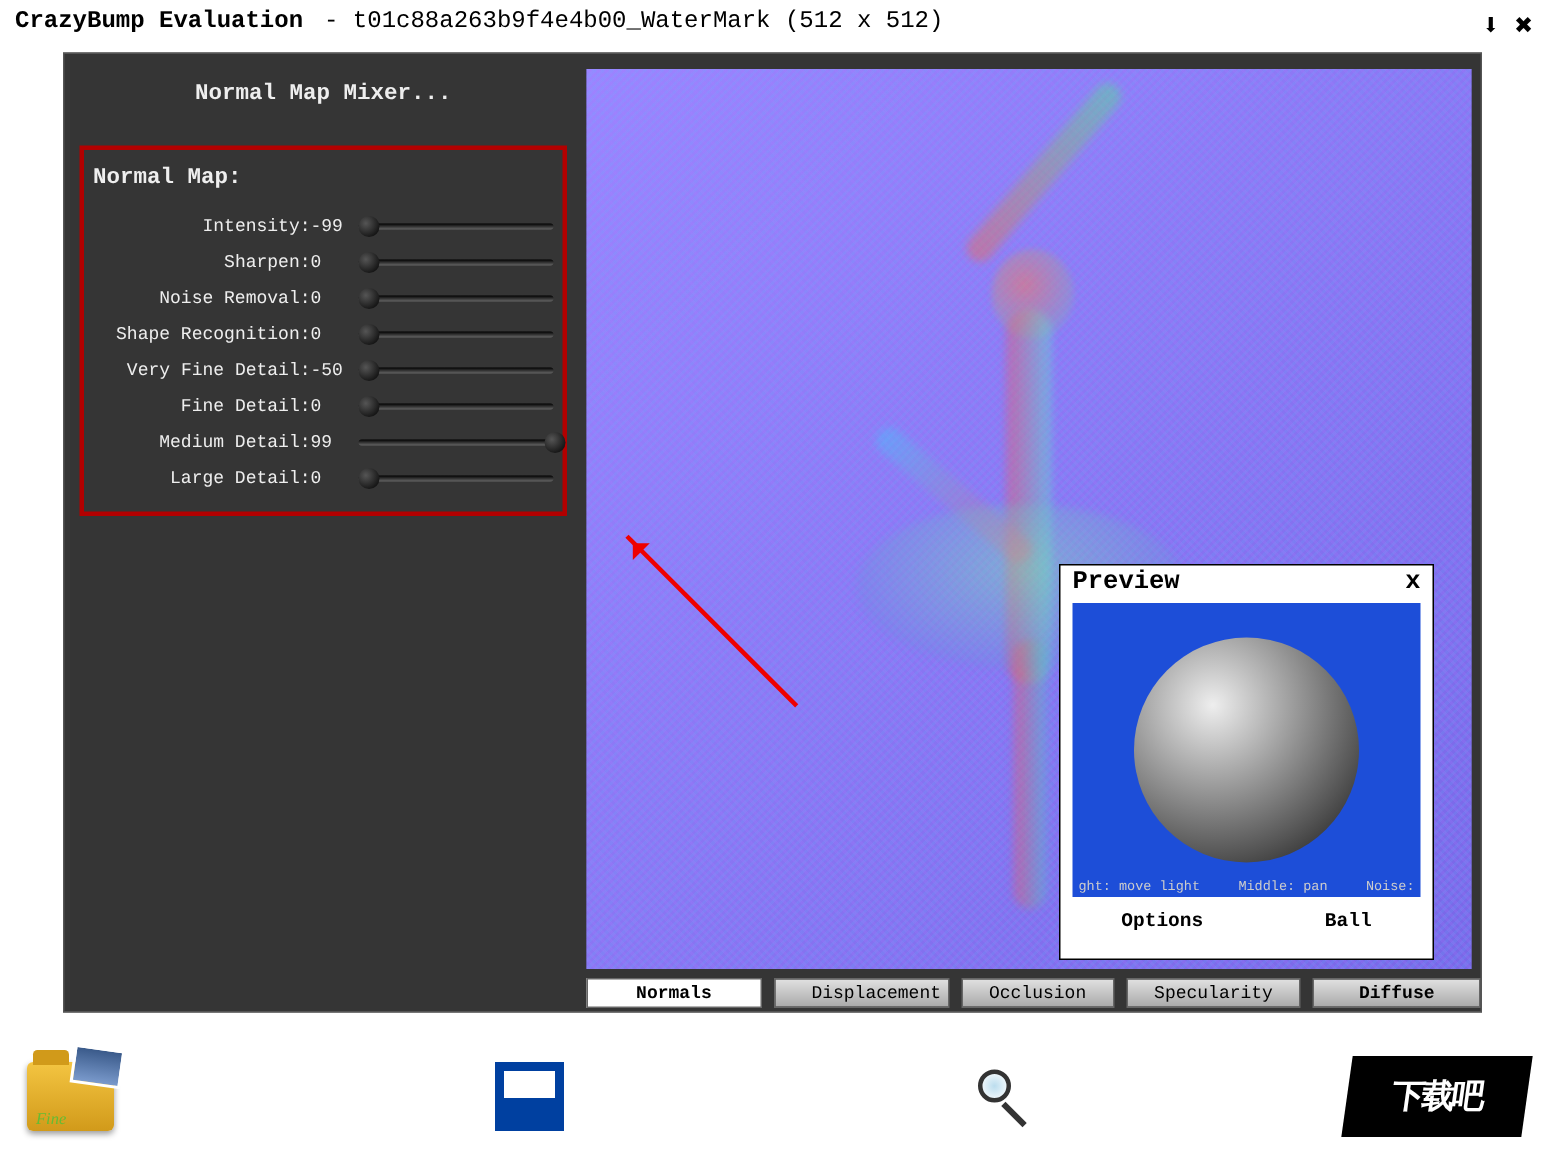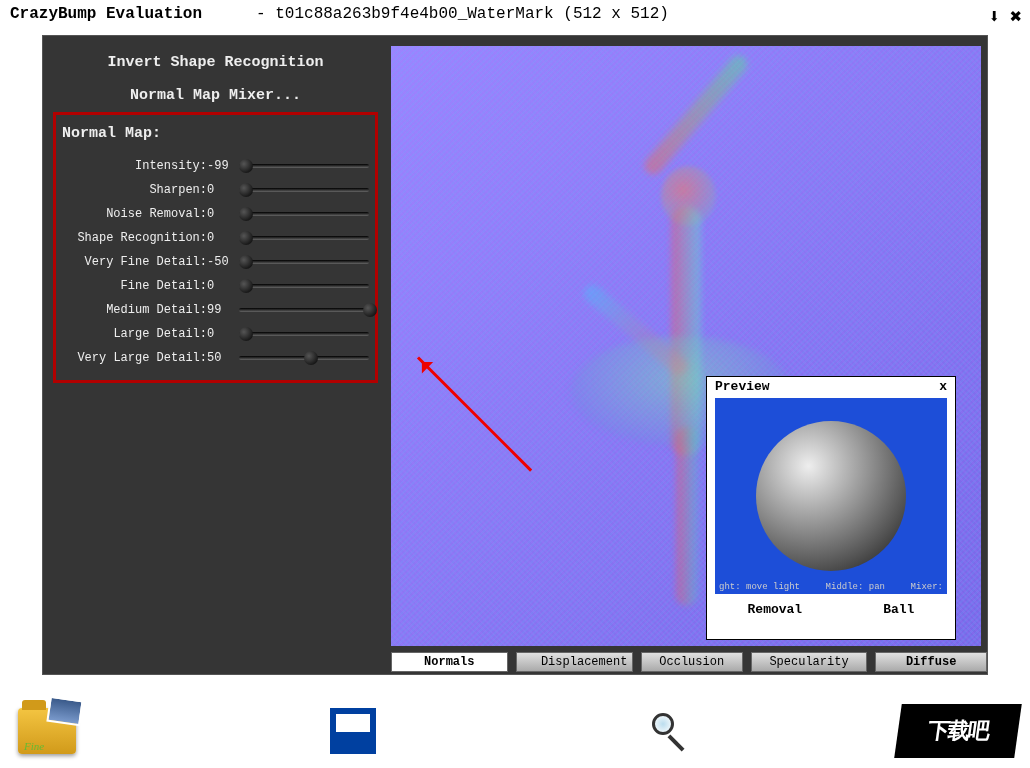--- a/index.html
+++ b/index.html
@@ -1,33 +1,33 @@
 <!DOCTYPE html>
 <html><head>
 <meta charset="utf-8">
 <style>
 * { box-sizing: border-box; margin: 0; padding: 0; }
 body { font-family: "Courier New", monospace; background: #fff; width: 1030px; height: 768px; overflow: hidden; position: relative; }
 
 
-.title-bar { height: 28px; display: flex; align-items: center; padding: 0 10px; font-size: 16px; font-weight: bold; color: #000; gap: 40px; }
+.title-bar { height: 28px; display: flex; align-items: center; padding: 0 10px; font-size: 16px; font-weight: bold; color: #000; }
 .title-bar .title1 { margin-right: 14px; }
 .title-bar .title2 { font-weight: normal; }
 .title-bar-icons { position: absolute; right: 8px; top: 4px; display: flex; gap: 10px; align-items: center; }
 .tb-icon { font-size: 20px; cursor: pointer; font-weight: bold; }
 
 
 .main-area { position: absolute; top: 35px; left: 42px; width: 946px; height: 640px; background: #353535; border: 1px solid #555; }
 
 
 .left-panel { position: absolute; left: 0; top: 0; width: 345px; height: 100%; padding: 10px; color: #eee; }
 .link-btn { text-align: center; font-size: 15px; font-family: "Courier New", monospace; font-weight: bold; padding: 8px 0; cursor: pointer; }
 
 
-.normal-map-box { border: 3px solid #b20000; padding: 10px 6px 10px 6px; }
+.normal-map-box { border: 3px solid #b20000; margin-top: 18px; padding: 10px 6px 10px 6px; }
 .normal-map-box .section-title { font-size: 15px; font-weight: bold; margin-bottom: 12px; }
 .slider-row { display: flex; align-items: center; height: 24px; }
 .slider-label { width: 145px; text-align: right; font-size: 12px; font-family: "Courier New", monospace; }
 .slider-value { width: 28px; text-align: left; font-size: 12px; font-family: "Courier New", monospace; }
 .slider-track { flex: 1; height: 4px; background: linear-gradient(#000, #666); border-radius: 2px; position: relative; margin-left: 4px; cursor: pointer; }
 .slider-knob { position: absolute; top: -5px; width: 14px; height: 14px; background: radial-gradient(circle at 35% 35%, #555, #000); border-radius: 50%; cursor: grab; }
 
 
 .viewport { position: absolute; left: 348px; top: 10px; width: 590px; height: 600px; background: #8a7aff; overflow: hidden; }
 .nm-bg { position: absolute; inset: 0; background:
@@ -48,21 +48,21 @@
 .arrow::before { content:""; position:absolute; left:-2px; top:-6px; border:8px solid transparent; border-right-color:#e00; }
 
 
 .tabs { position: absolute; left: 348px; bottom: 2px; width: 596px; display: flex; gap: 8px; height: 20px; }
 .tab { background: linear-gradient(#e0e0e0, #aaa); border: 1px solid #666; font-size: 12px; font-family: "Courier New", monospace; display:flex; align-items:center; justify-content:center; cursor:pointer; }
 .tab.selected { background: #fff; font-weight: bold; }
 .tab:nth-child(1){width:120px;} .tab:nth-child(2){width:120px;padding-left:20px;} .tab:nth-child(3){width:105px;} .tab:nth-child(4){width:120px;} .tab:nth-child(5){width:115px;font-weight:bold;}
 
 
 .preview { position:absolute; left:706px; top:376px; width:250px; height:264px; background:#fff; border:1px solid #000; z-index:10;}
-.preview-title { display:flex; justify-content:space-between; padding:2px 8px; font-weight:bold; font-size:13px;}
+.preview-title { display:flex; justify-content:space-between; padding:2px 8px; font-weight:bold; font-size:17px;}
 .preview-body { background:#1d4ed8; margin:2px 8px; height:196px; position:relative; display:flex; align-items:center; justify-content:center;}
 .ball3d { width:150px; height:150px; border-radius:50%; background:radial-gradient(circle at 35% 30%, #eee, #555 70%, #111); position:relative;}
 .preview-hints { position:absolute; bottom:2px; left:4px; right:4px; color:#ccc; font-size:9px; display:flex; justify-content:space-between;}
 .preview-footer { display:flex; justify-content:space-around; padding:6px 0; font-size:13px; font-weight:bold;}
 
 
 .bottom-bar { position:absolute; left:0; bottom:6px; width:1030px; height:62px; display:flex; align-items:center; }
 .bb-open { position:absolute; left:18px; }
 .bb-save { position:absolute; left:330px; }
 .bb-zoom { position:absolute; left:650px; }
@@ -88,21 +88,20 @@
   <span class="title2">- t01c88a263b9f4e4b00_WaterMark (512 x 512)</span>
 </div>
 <div class="title-bar-icons">
   <span class="tb-icon">⬇</span>
   <span class="tb-icon">✖</span>
 </div>
 
 <div class="main-area">
 
   <div class="left-panel">
-    <div class="link-btn">Invert Shape Recognition</div>
     <div class="link-btn">Normal Map Mixer...</div>
 
     <div class="normal-map-box">
       <div class="section-title">Normal Map:</div>
       <div id="sliders-container">
           <div class="slider-row">
             <span class="slider-label">Intensity:</span>
             <span class="slider-value">-99</span>
             <div class="slider-track">
               <div class="slider-knob" style="left:0%"></div>
@@ -148,27 +147,20 @@
             <span class="slider-value">99</span>
             <div class="slider-track">
               <div class="slider-knob" style="left:95%"></div>
             </div>
           </div>
           <div class="slider-row">
             <span class="slider-label">Large Detail:</span>
             <span class="slider-value">0</span>
             <div class="slider-track">
               <div class="slider-knob" style="left:0%"></div>
-            </div>
-          </div>
-          <div class="slider-row">
-            <span class="slider-label">Very Large Detail:</span>
-            <span class="slider-value">50</span>
-            <div class="slider-track">
-              <div class="slider-knob" style="left:50%"></div>
             </div>
           </div>
         </div>
     </div>
   </div>
 
   <div class="viewport">
     <div class="nm-bg"></div>
     <div class="figure-arm1"></div>
     <div class="figure-head"></div>
@@ -192,25 +184,25 @@
 <div class="preview">
   <div class="preview-title">
     <span>Preview</span>
     <span style="cursor:pointer;">x</span>
   </div>
   <div class="preview-body">
     <div class="ball3d"></div>
     <div class="preview-hints">
       <span>ght: move light</span>
       <span>Middle: pan</span>
-      <span>Mixer:</span>
+      <span>Noise:</span>
     </div>
   </div>
   <div class="preview-footer">
-    <span style="cursor:pointer;">Removal</span>
+    <span style="cursor:pointer;">Options</span>
     <span style="cursor:pointer;">Ball</span>
   </div>
 </div>
 
 <div class="bottom-bar">
   <div class="bb-open">
     <div class="folder-icon">
       <div class="photo"></div>
       <span class="open-txt">Fine</span>
     </div>

